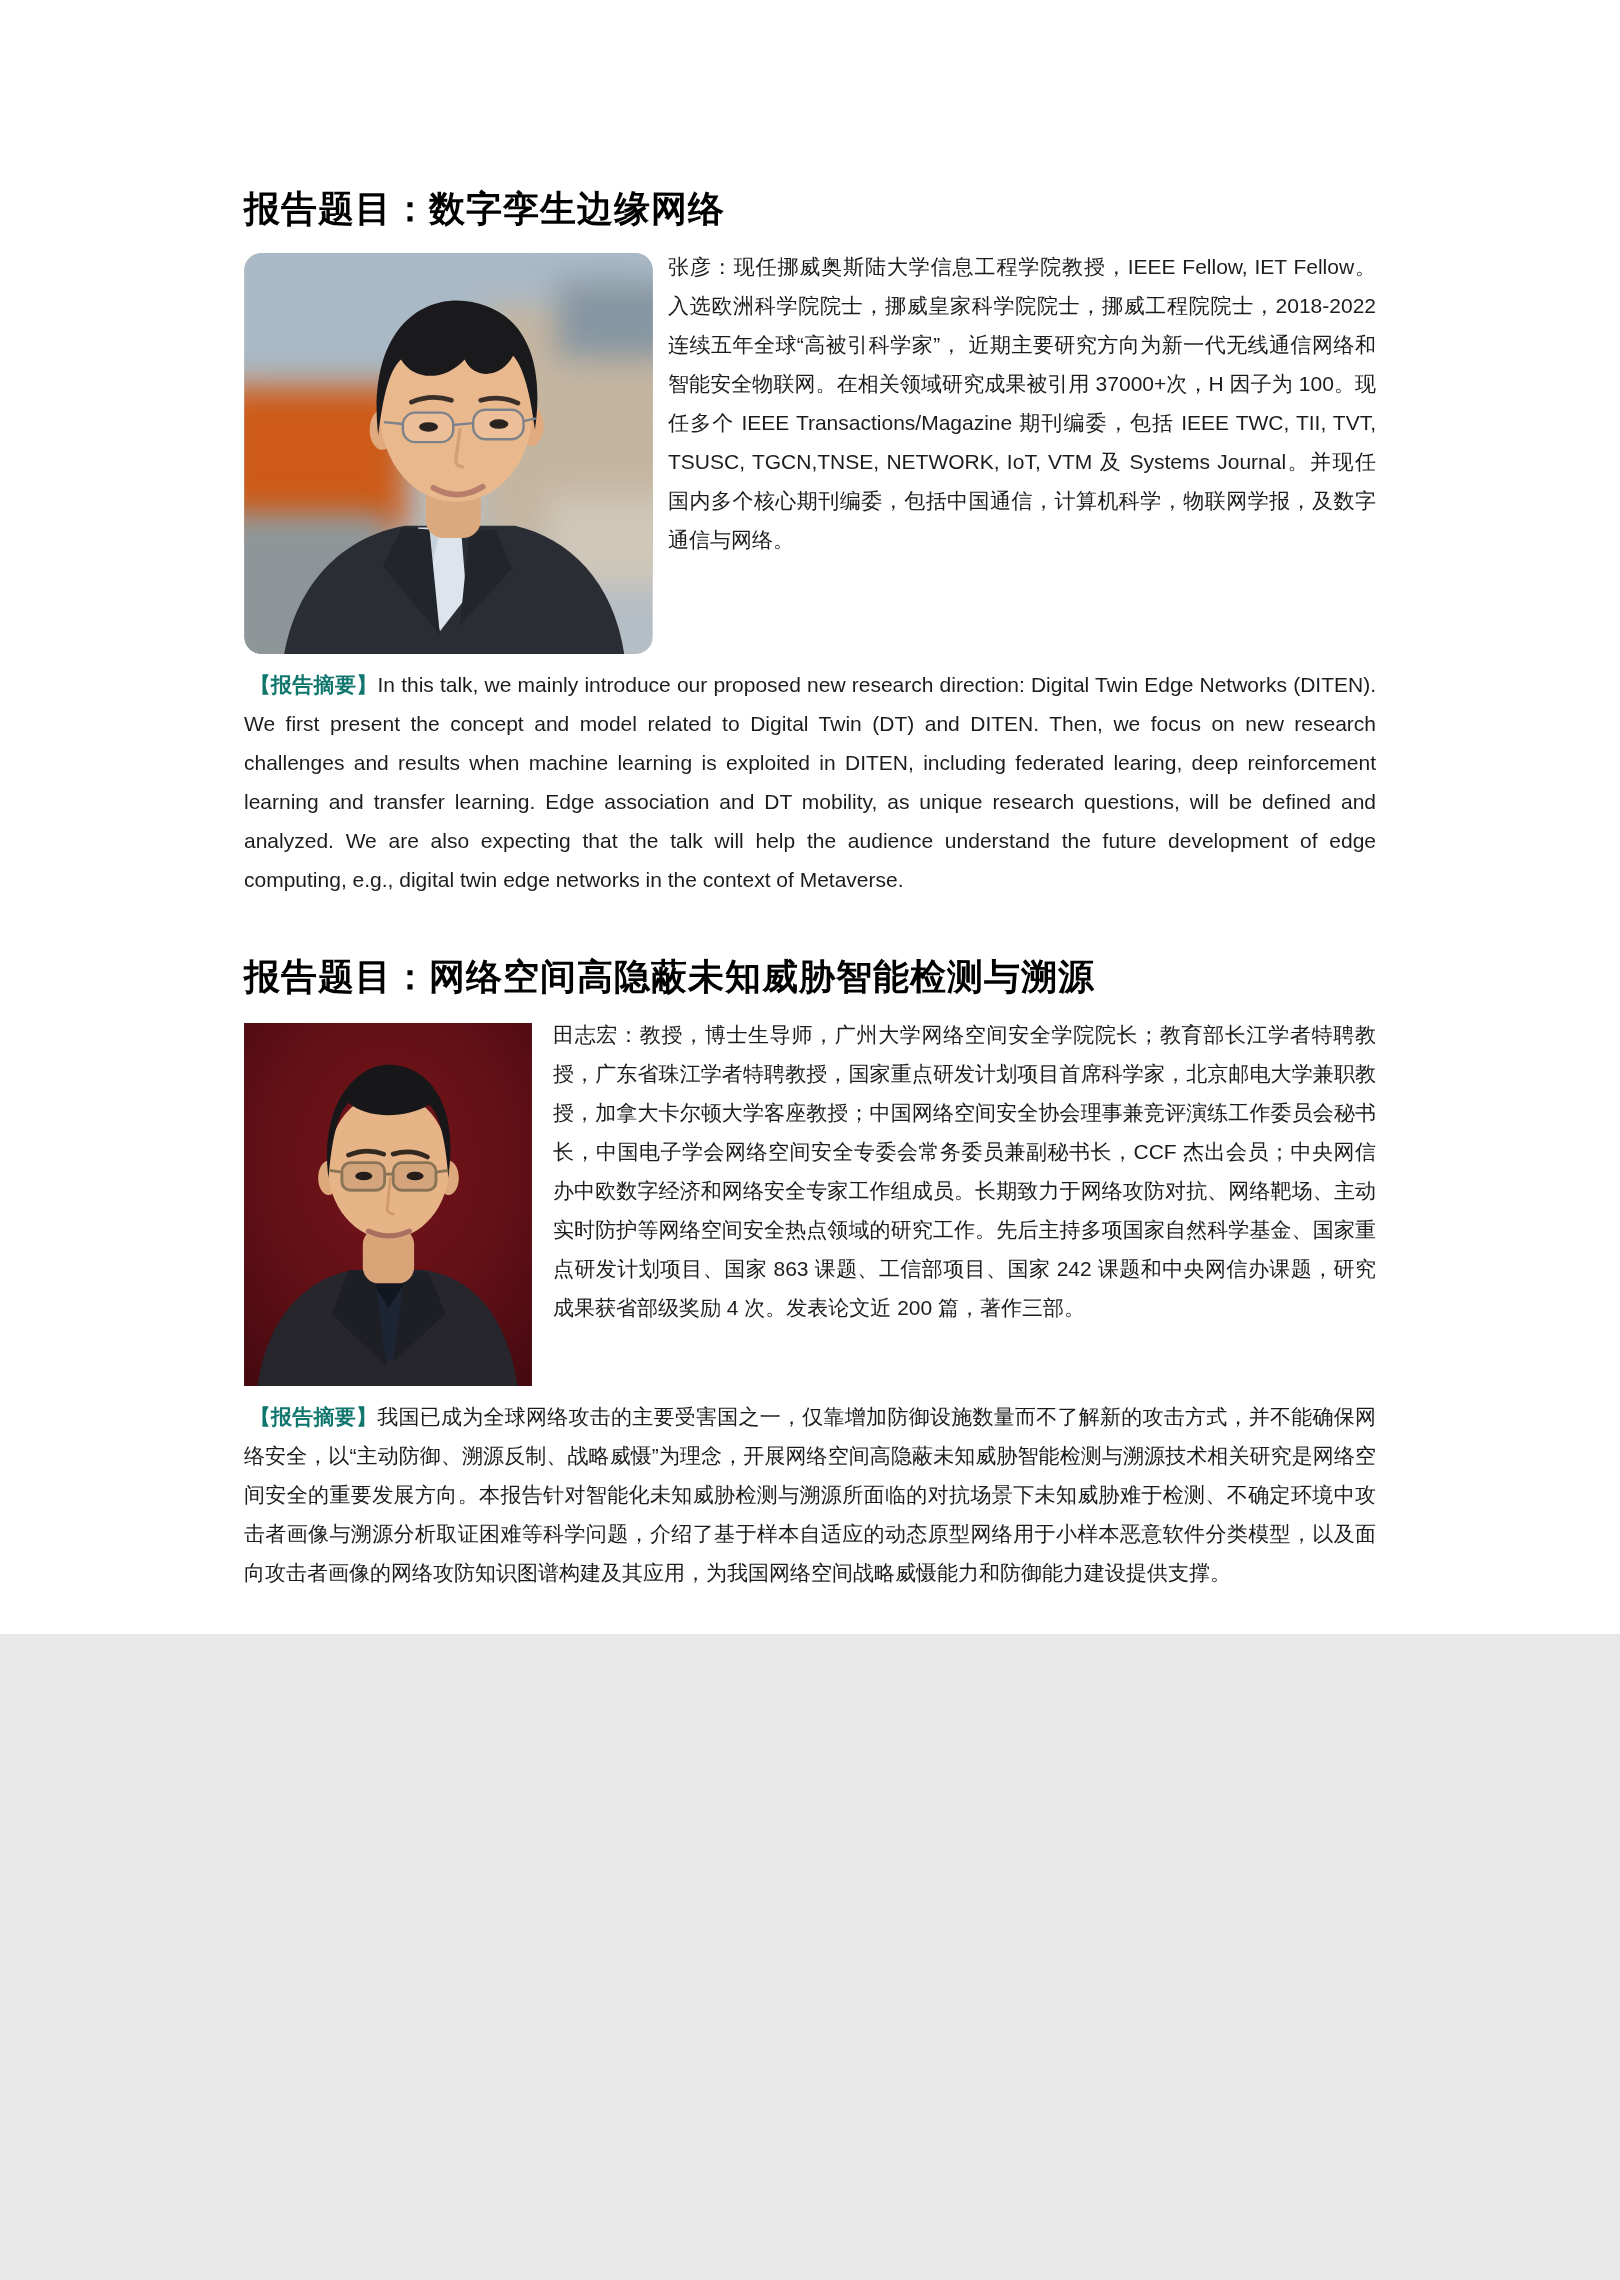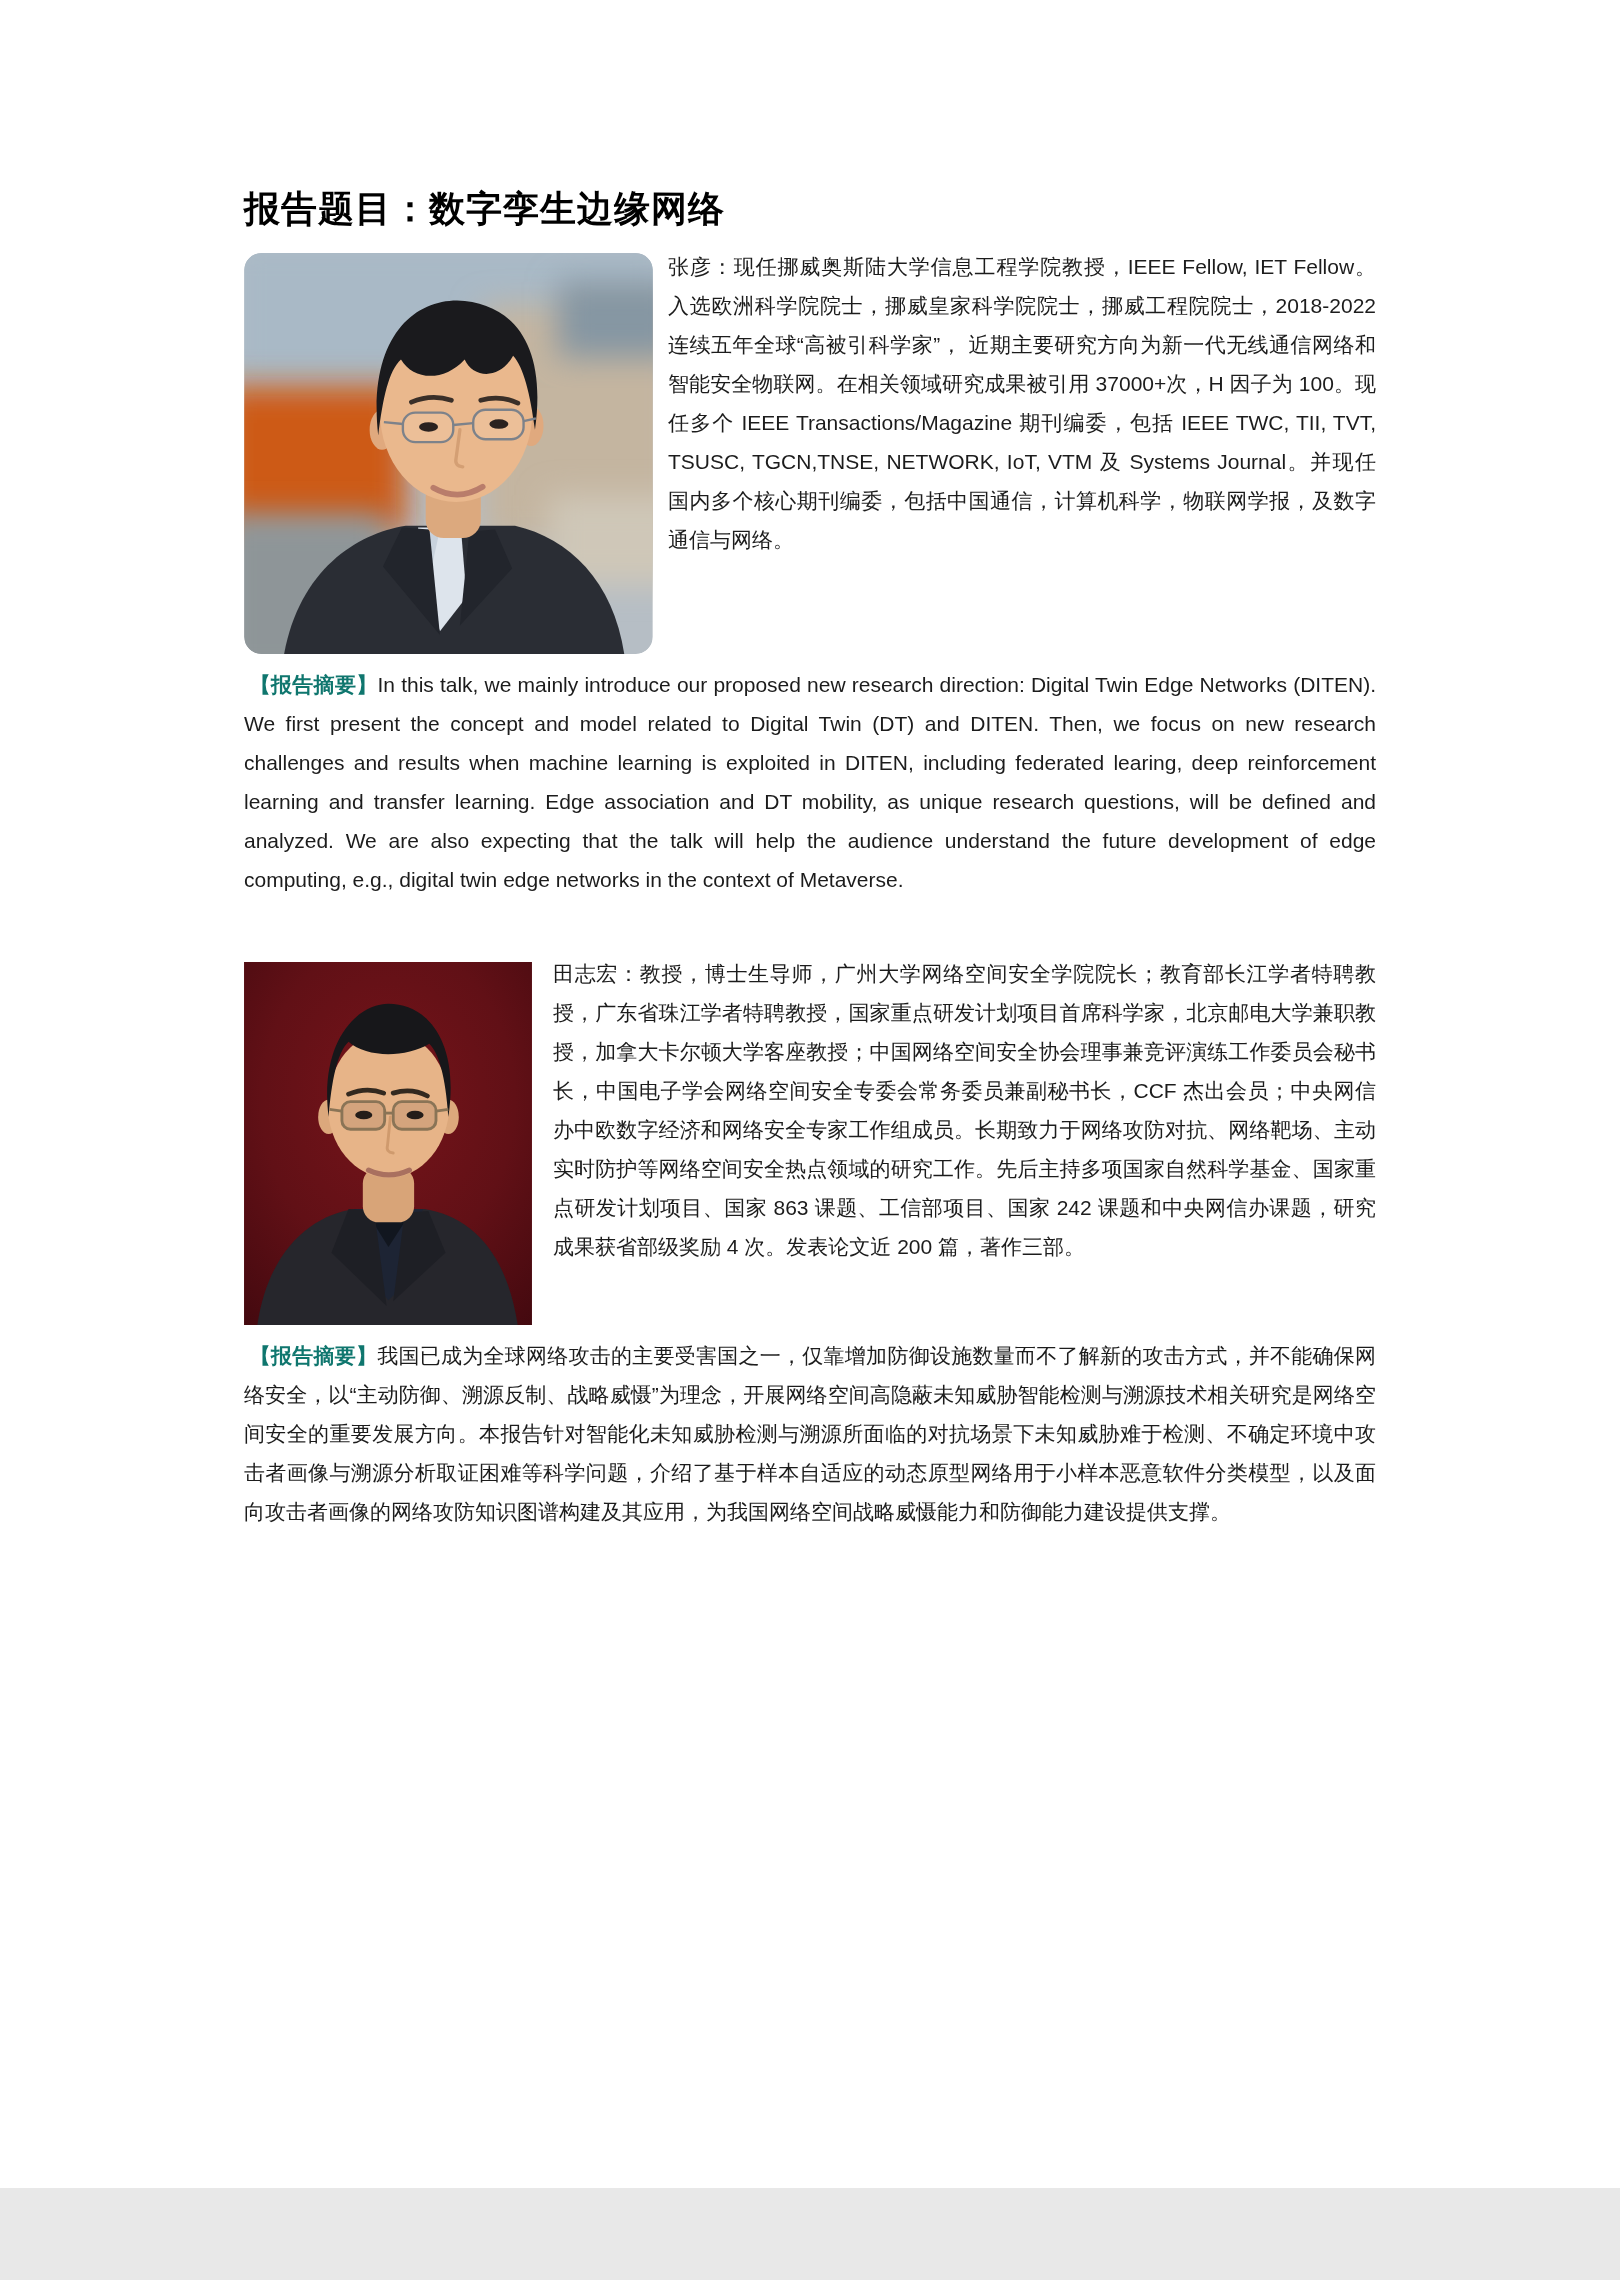--- a/index.html
+++ b/index.html
@@ -1,18 +1,18 @@
 <!DOCTYPE html>
 <html style="font-size:15px"><head>
 <meta charset="utf-8">
 <style>
   html,body{margin:0;padding:0;background:#e8e8e8;}
   .page{
     position:relative;
-    width:1621px;height:2188px;
+    width:1621px;height:1634px;
     background:#ffffff;
     overflow:hidden;
     font-family:"Liberation Sans","DejaVu Sans",sans-serif;
     color:#1c1c1c;
   }
   .content{
     position:absolute;
     left:244px;top:186px;
     width:1132px;
   }
@@ -112,20 +112,21 @@
               <path d="M199,247 q26,15 52,-1" stroke="#b97d6b" stroke-width="6" fill="none" stroke-linecap="round"></path>
             </g>
           </svg>
         </span>
         <p class="bio">张彦：现任挪威奥斯陆大学信息工程学院教授，IEEE Fellow, IET Fellow。 入选欧洲科学院院士，挪威皇家科学院院士，挪威工程院院士，2018-2022 连续五年全球“高被引科学家”， 近期主要研究方向为新一代无线通信网络和智能安全物联网。在相关领域研究成果被引用 37000+次，H 因子为 100。现任多个 IEEE Transactions/Magazine 期刊编委，包括 IEEE TWC, TII, TVT, TSUSC, TGCN,TNSE, NETWORK, IoT, VTM 及 Systems Journal。并现任国内多个核心期刊编委，包括中国通信，计算机科学，物联网学报，及数字通信与网络。</p>
         <p class="abstract"><span class="abstract-label">【报告摘要】</span><span>In this talk, we mainly introduce our proposed new research direction: Digital Twin Edge Networks (DITEN). We first present the concept and model related to Digital Twin (DT) and DITEN. Then, we focus on new research challenges and results when machine learning is exploited in DITEN, including federated learing, deep reinforcement learning and transfer learning. Edge association and DT mobility, as unique research questions, will be defined and analyzed. We are also expecting that the talk will help the audience understand the future development of edge computing, e.g., digital twin edge networks in the context of Metaverse.</span></p>
       </div>
     </div>
 
     <div class="section">
+      <h1 class="talk-title">报告题目：网络空间高隐蔽未知威胁智能检测与溯源</h1>
 
       <div class="section-body">
         <span class="photo photo-2">
           <svg viewBox="0 0 303 382" xmlns="http://www.w3.org/2000/svg">
             <defs>
               <radialGradient id="bg2" cx="50%" cy="38%" r="80%">
                 <stop offset="0%" stop-color="#76141a"></stop>
                 <stop offset="55%" stop-color="#611016"></stop>
                 <stop offset="100%" stop-color="#43090f"></stop>
               </radialGradient>

